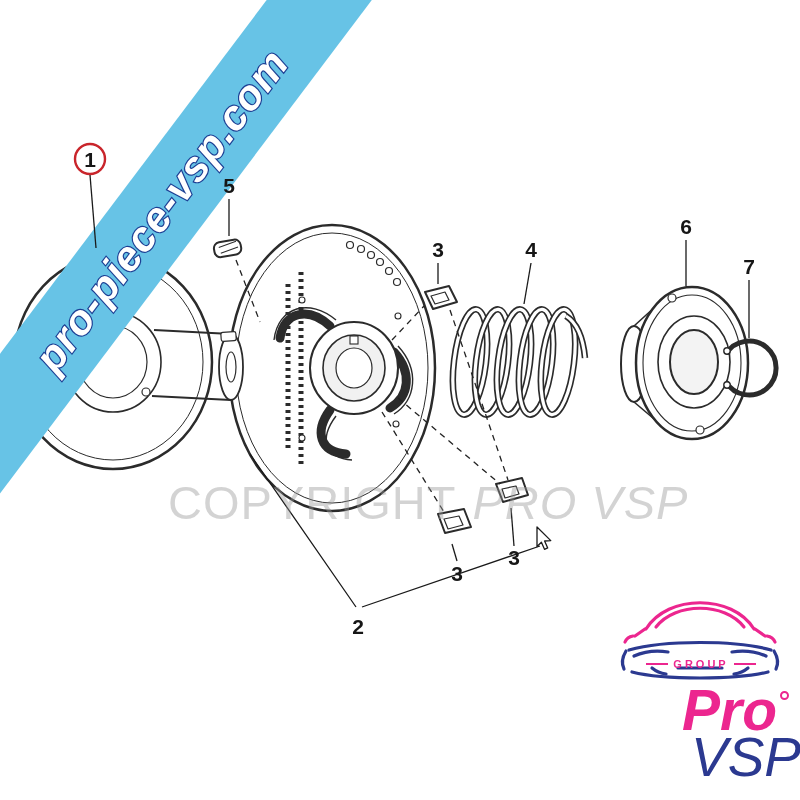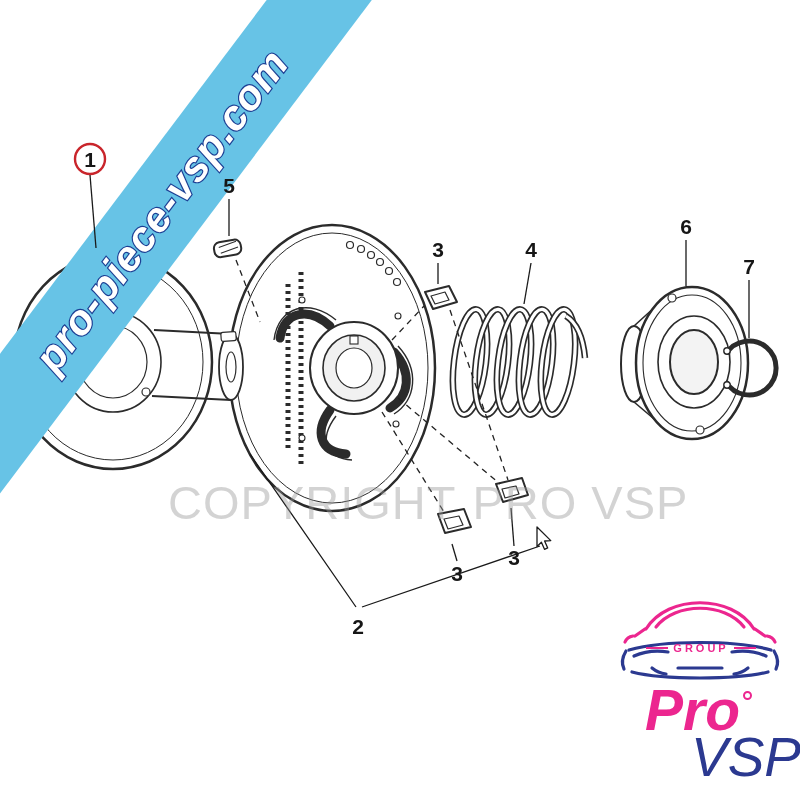--- a/index.html
+++ b/index.html
@@ -14,31 +14,31 @@
   svg.scene { position:absolute; left:0; top:0; z-index:1; }
   svg text { font-family:"Liberation Sans", sans-serif; }
 
   .part-num { font-size:21px; font-weight:bold; fill:#161616; }
 
   .watermark {
     position:absolute; left:168px; top:479px; z-index:4;
     font-size:47px; letter-spacing:1px; white-space:nowrap;
     color:rgba(150,150,150,0.42); line-height:1;
   }
-  .watermark .brand { margin-left:16px;text-align:right; }
+  .watermark .brand { font-style:italic; margin-left:16px;text-align:right; }
 
   .logo-group-row {
-    position:absolute; left:646px; top:642px; width:110px; z-index:5;
+    position:absolute; left:646px; top:658px; width:110px; z-index:5;
     display:flex; align-items:center; gap:5px;
   }
   .gline { flex:1; height:2px; background:#ec268f; }
   .gtext { font-size:11px; font-weight:bold; letter-spacing:3px; color:#ec268f; }
 
   .logo-pro {
-    position:absolute; left:645px; top:682px; z-index:5;
+    position:absolute; left:682px; top:682px; z-index:5;
     font-size:57px; font-weight:bold; font-style:italic;
     color:#ec268f; line-height:1; white-space:nowrap;
   }
   .pro-dot {
     display:inline-block; width:9px; height:9px;
     border:2.5px solid #ec268f; border-radius:50%;
     margin-left:3px; vertical-align:30px;
   }
   .logo-vsp {
     position:absolute; left:691px; top:730px; z-index:5;

